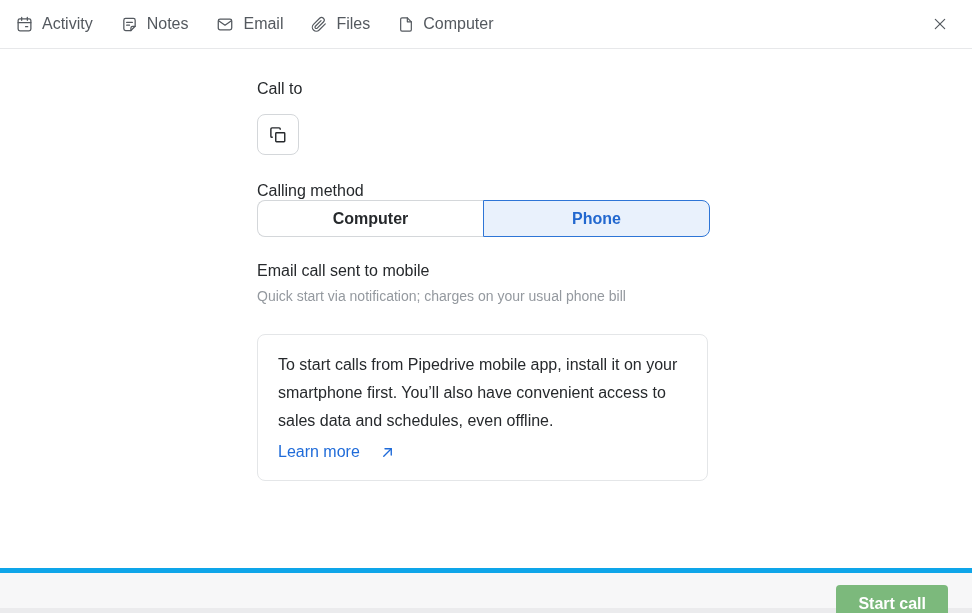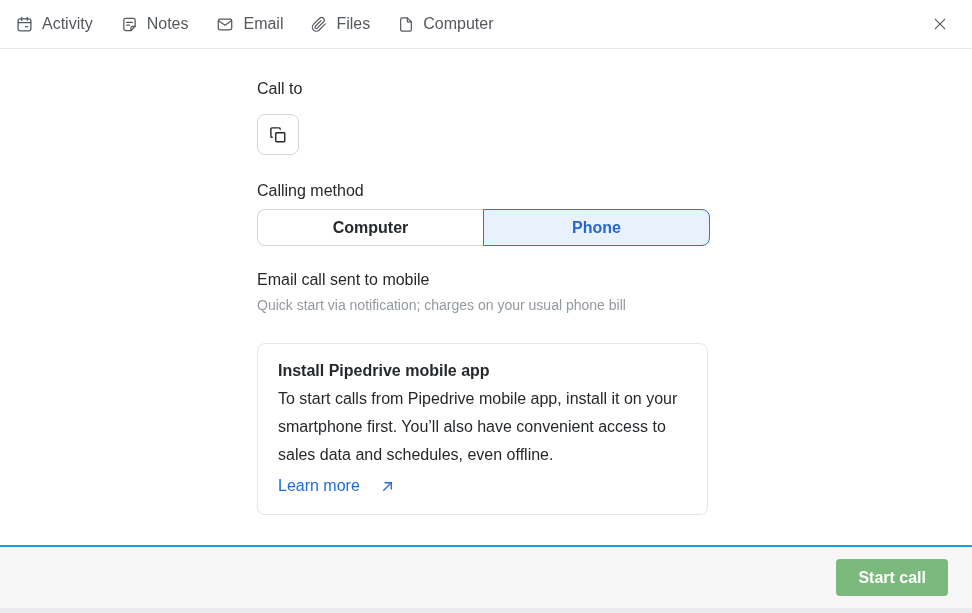--- a/index.html
+++ b/index.html
@@ -88,21 +88,21 @@
     border:1px solid #d4d7da;
     border-radius:8px;
     background:#fff;
     display:flex;
     align-items:center;
     justify-content:center;
     cursor:pointer;
     color:#26292c;
   }
 
-  .method-label { margin-top:27px; margin-bottom:9px; }
+  .method-label { margin-top:27px; margin-bottom:0; }
   .segmented { display:flex; }
   .seg {
     flex:1;
     height:37px;
     display:flex;
     align-items:center;
     justify-content:center;
     font-size:16px;
     font-weight:700;
     cursor:pointer;
@@ -161,23 +161,23 @@
     color:#1f6bd9;
     text-decoration:none;
     line-height:24px;
     cursor:pointer;
   }
 
   
   .footer {
     position:absolute;
     left:0; right:0; bottom:0;
-    height:68px;
+    height:45px;
     background:#f7f7f8;
-    border-top:2px solid #0ea5e9;
+    border-top:5px solid #0ea5e9;
     box-shadow:inset 0 -5px 0 #ebebed;
     padding-left:16px;
   }
   .start-call {
     position:absolute;
     right:24px;
     top:12px;
     height:37px;
     padding:0 22px;
     background:#7cb97c;
@@ -279,21 +279,20 @@
 
   <div class="segmented">
     <div class="seg seg-left">Computer</div>
     <div class="seg seg-right">Phone</div>
   </div>
 
   <div class="section-title">Email call sent to mobile</div>
   <div class="section-sub">Quick start via notification; charges on your usual phone bill</div>
 
   <div class="card">
-    <div class="card-title">Install Pipedrive mobile app</div>
     <div class="card-body">To start calls from Pipedrive mobile app, install it on your smartphone first. You’ll also have convenient access to sales data and schedules, even offline.</div>
     <a class="learn-more">
       <span>Learn more</span>
       <span>
         <svg width="15" height="15" viewBox="0 0 24 24" fill="none" stroke="#1f6bd9" stroke-width="2.2" stroke-linecap="round" stroke-linejoin="round">
           <line x1="6" y1="18" x2="18" y2="6"></line>
           <polyline points="8,6 18,6 18,16"></polyline>
         </svg>
       </span>
     </a>

